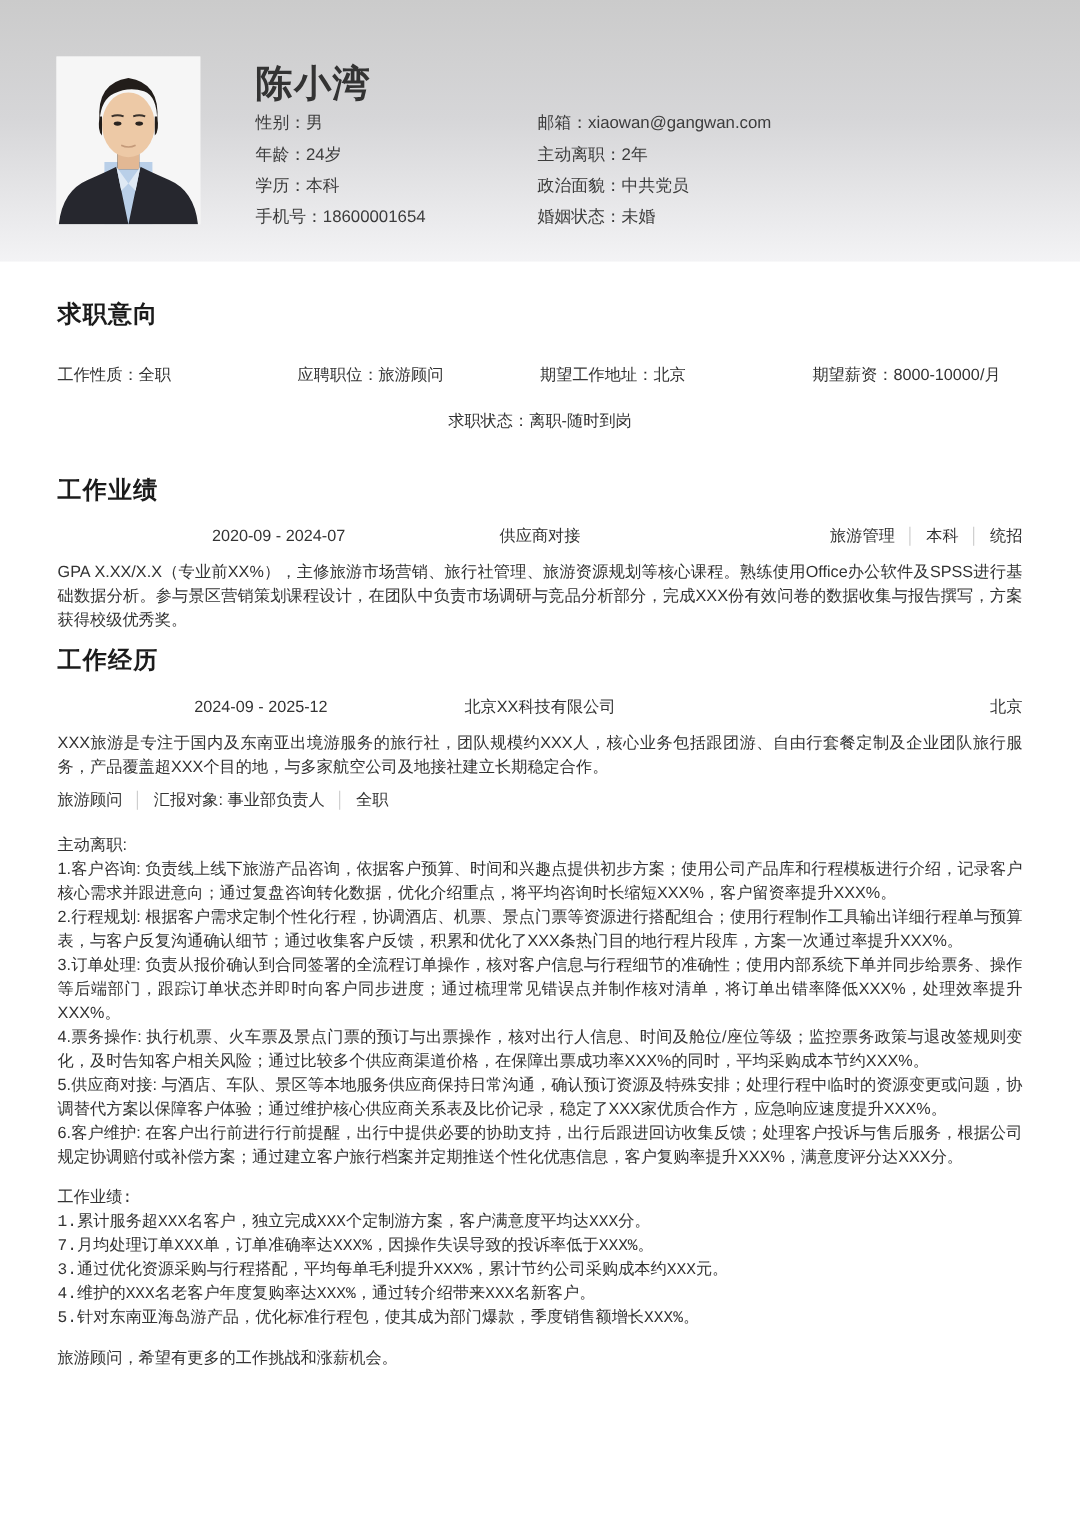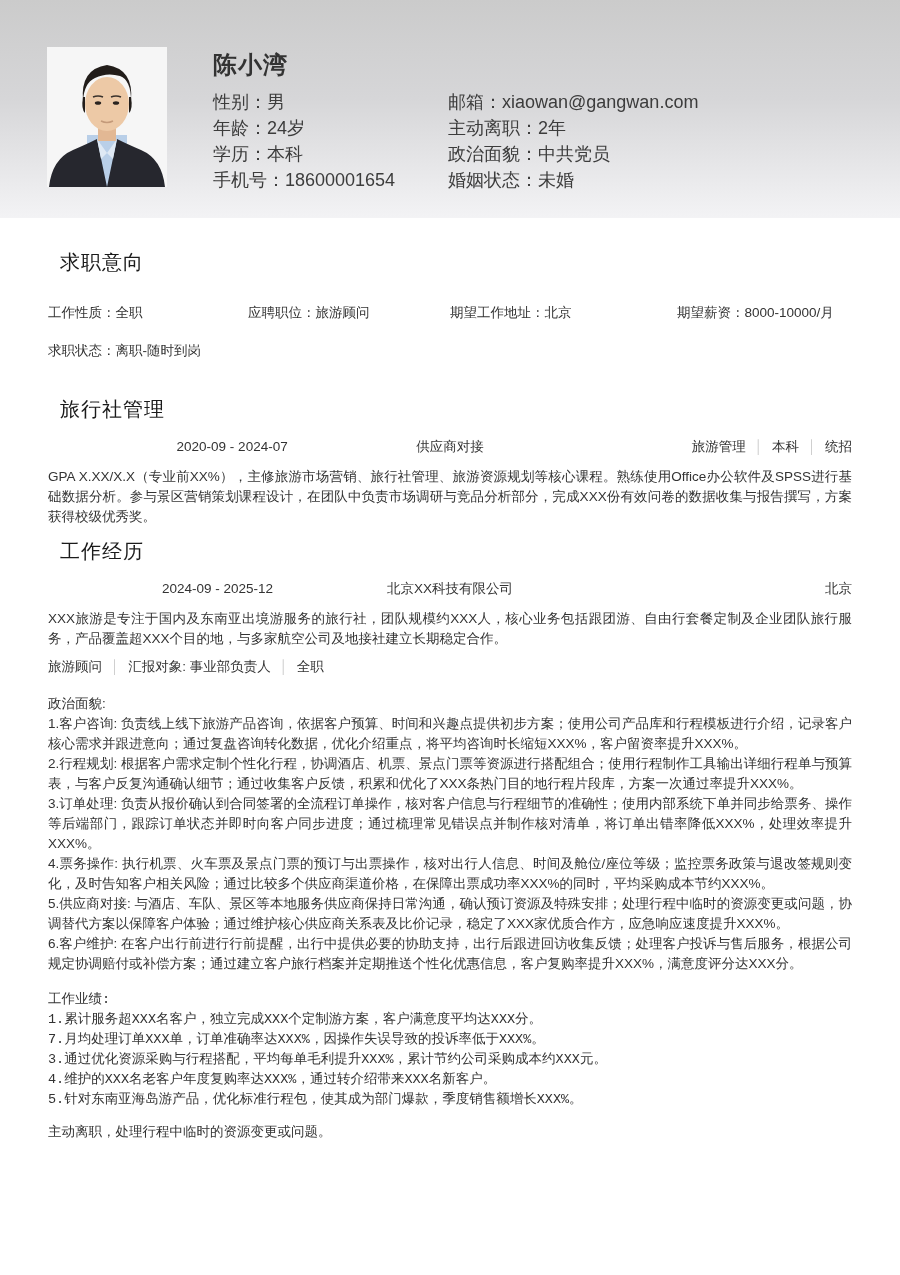--- a/index.html
+++ b/index.html
@@ -14,39 +14,39 @@
   .resume-header{
     position:relative;height:218px;
     background:linear-gradient(180deg,#cbcbcb 0%,#d6d6d8 45%,#f3f3f5 100%);
   }
   .photo{
     position:absolute;left:47px;top:47px;width:120px;height:140px;
     background:#f9f9f9;overflow:hidden;
   }
   .name{
     position:absolute;left:213px;top:49px;margin:0;
-    font-size:24px;font-weight:700;color:#333;letter-spacing:1px;
+    font-size:31px;font-weight:700;color:#333;letter-spacing:1px;
   }
-  .hdr-col{position:absolute;top:89px;font-size:18px;color:#3c3c3c;}
+  .hdr-col{position:absolute;top:89px;font-size:14px;color:#3c3c3c;}
   .hdr-col .hfield{height:26px;line-height:26px;white-space:nowrap;}
   #hdr-left{left:213px;width:235px;}
   #hdr-right{left:448px;}
 
   
   main{padding:0 48px;}
   .section-title{
-    margin:12px;font-size:20px;font-weight:400;color:#1b1b1b;
+    margin:0;font-size:20px;font-weight:700;color:#1b1b1b;
     line-height:28px;letter-spacing:1px;
   }
   #ji-title{margin-top:30px;}
   .ji-grid{
     display:grid;grid-template-columns:200px 202px 227px 1fr;
     margin-top:27px;font-size:13.5px;line-height:19px;white-space:nowrap;
   }
-  .ji-grid.row2{margin-top:19px;grid-template-columns:1fr;}
+  .ji-grid.row2{margin-top:19px;grid-template-columns:1fr;text-align:center;}
   #edu-title{margin-top:35px;}
   .meta-row{
     display:grid;grid-template-columns:1fr auto 1fr;align-items:baseline;
     margin-top:14px;font-size:13.5px;line-height:19px;
   }
   .meta-row .m-left{text-align:center;}
   .meta-row .m-center{text-align:center;}
   .meta-row .m-right{text-align:right;}
   .para{
     margin:11px 0 0 0;font-size:13.5px;line-height:20px;
@@ -108,51 +108,51 @@
     <div class="ji-grid" id="ji-row1">
         <div class="jfield"><span class="lbl">工作性质：</span><span class="val">全职</span></div>
         <div class="jfield"><span class="lbl">应聘职位：</span><span class="val">旅游顾问</span></div>
         <div class="jfield"><span class="lbl">期望工作地址：</span><span class="val">北京</span></div>
         <div class="jfield"><span class="lbl">期望薪资：</span><span class="val">8000-10000/月</span></div>
       </div>
     <div class="ji-grid row2" id="ji-row2">
         <div class="jfield"><span class="lbl">求职状态：</span><span class="val">离职-随时到岗</span></div>
       </div>
 
-    <h2 class="section-title" id="edu-title">旅行社管理</h2>
+    <h2 class="section-title" id="edu-title">工作业绩</h2>
     <div class="meta-row">
       <span class="m-left">2020-09 - 2024-07</span>
       <span class="m-center">供应商对接</span>
       <span class="m-right" id="edu-meta"><span>旅游管理</span><span class="sep">│</span><span>本科</span><span class="sep">│</span><span>统招</span></span>
     </div>
     <p class="para">GPA X.XX/X.X（专业前XX%），主修旅游市场营销、旅行社管理、旅游资源规划等核心课程。熟练使用Office办公软件及SPSS进行基础数据分析。参与景区营销策划课程设计，在团队中负责市场调研与竞品分析部分，完成XXX份有效问卷的数据收集与报告撰写，方案获得校级优秀奖。</p>
 
     <h2 class="section-title" id="work-title">工作经历</h2>
     <div class="meta-row">
       <span class="m-left">2024-09 - 2025-12</span>
       <span class="m-center">北京XX科技有限公司</span>
       <span class="m-right">北京</span>
     </div>
     <p class="para">XXX旅游是专注于国内及东南亚出境游服务的旅行社，团队规模约XXX人，核心业务包括跟团游、自由行套餐定制及企业团队旅行服务，产品覆盖超XXX个目的地，与多家航空公司及地接社建立长期稳定合作。</p>
     <div class="position-line" id="position-line"><span>旅游顾问</span><span class="sep">│</span><span>汇报对象: 事业部负责人</span><span class="sep">│</span><span>全职</span></div>
 
     <div class="text-block" id="work-overview">
-        <div>政治面貌:</div>
+        <div>主动离职:</div>
         <div>1.客户咨询: 负责线上线下旅游产品咨询，依据客户预算、时间和兴趣点提供初步方案；使用公司产品库和行程模板进行介绍，记录客户核心需求并跟进意向；通过复盘咨询转化数据，优化介绍重点，将平均咨询时长缩短XXX%，客户留资率提升XXX%。</div>
         <div>2.行程规划: 根据客户需求定制个性化行程，协调酒店、机票、景点门票等资源进行搭配组合；使用行程制作工具输出详细行程单与预算表，与客户反复沟通确认细节；通过收集客户反馈，积累和优化了XXX条热门目的地行程片段库，方案一次通过率提升XXX%。</div>
         <div>3.订单处理: 负责从报价确认到合同签署的全流程订单操作，核对客户信息与行程细节的准确性；使用内部系统下单并同步给票务、操作等后端部门，跟踪订单状态并即时向客户同步进度；通过梳理常见错误点并制作核对清单，将订单出错率降低XXX%，处理效率提升XXX%。</div>
         <div>4.票务操作: 执行机票、火车票及景点门票的预订与出票操作，核对出行人信息、时间及舱位/座位等级；监控票务政策与退改签规则变化，及时告知客户相关风险；通过比较多个供应商渠道价格，在保障出票成功率XXX%的同时，平均采购成本节约XXX%。</div>
         <div>5.供应商对接: 与酒店、车队、景区等本地服务供应商保持日常沟通，确认预订资源及特殊安排；处理行程中临时的资源变更或问题，协调替代方案以保障客户体验；通过维护核心供应商关系表及比价记录，稳定了XXX家优质合作方，应急响应速度提升XXX%。</div>
         <div>6.客户维护: 在客户出行前进行行前提醒，出行中提供必要的协助支持，出行后跟进回访收集反馈；处理客户投诉与售后服务，根据公司规定协调赔付或补偿方案；通过建立客户旅行档案并定期推送个性化优惠信息，客户复购率提升XXX%，满意度评分达XXX分。</div>
       </div>
     <div class="text-block achv" id="work-achievements">
         <div>工作业绩:</div>
         <div>1.累计服务超XXX名客户，独立完成XXX个定制游方案，客户满意度平均达XXX分。</div>
         <div>7.月均处理订单XXX单，订单准确率达XXX%，因操作失误导致的投诉率低于XXX%。</div>
         <div>3.通过优化资源采购与行程搭配，平均每单毛利提升XXX%，累计节约公司采购成本约XXX元。</div>
         <div>4.维护的XXX名老客户年度复购率达XXX%，通过转介绍带来XXX名新客户。</div>
         <div>5.针对东南亚海岛游产品，优化标准行程包，使其成为部门爆款，季度销售额增长XXX%。</div>
       </div>
-    <div class="leave">主动离职，处理行程中临时的资源变更或问题。</div>
+    <div class="leave">旅游顾问，希望有更多的工作挑战和涨薪机会。</div>
 
 
   </main>
 </div>
 
 </body></html>

